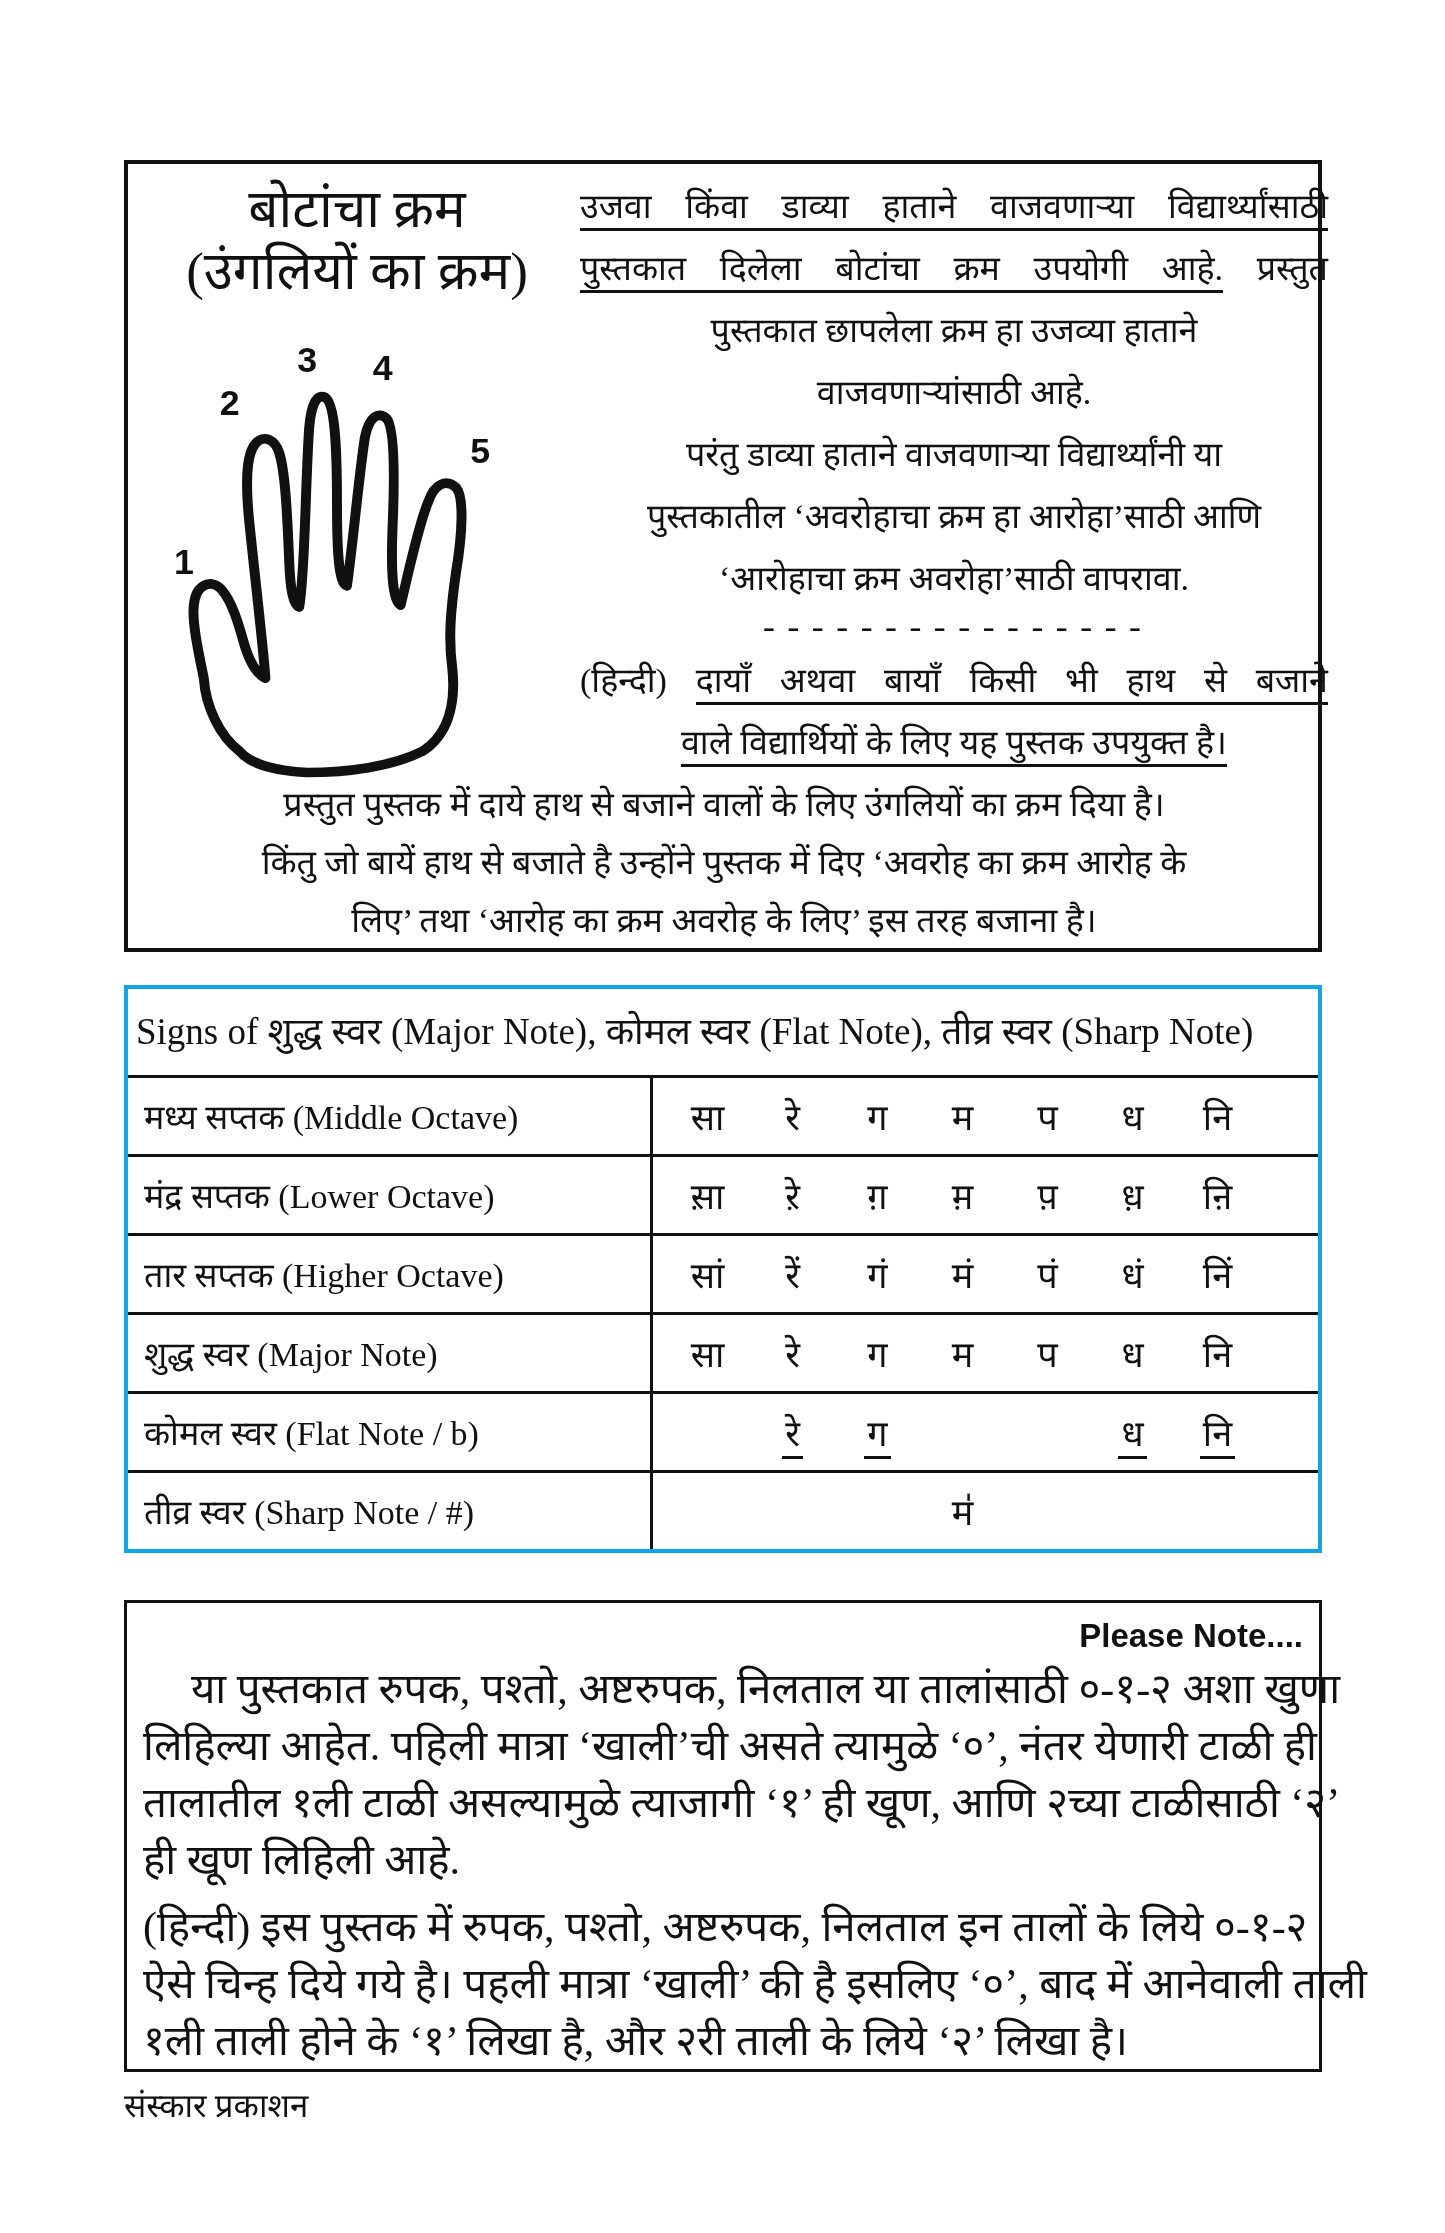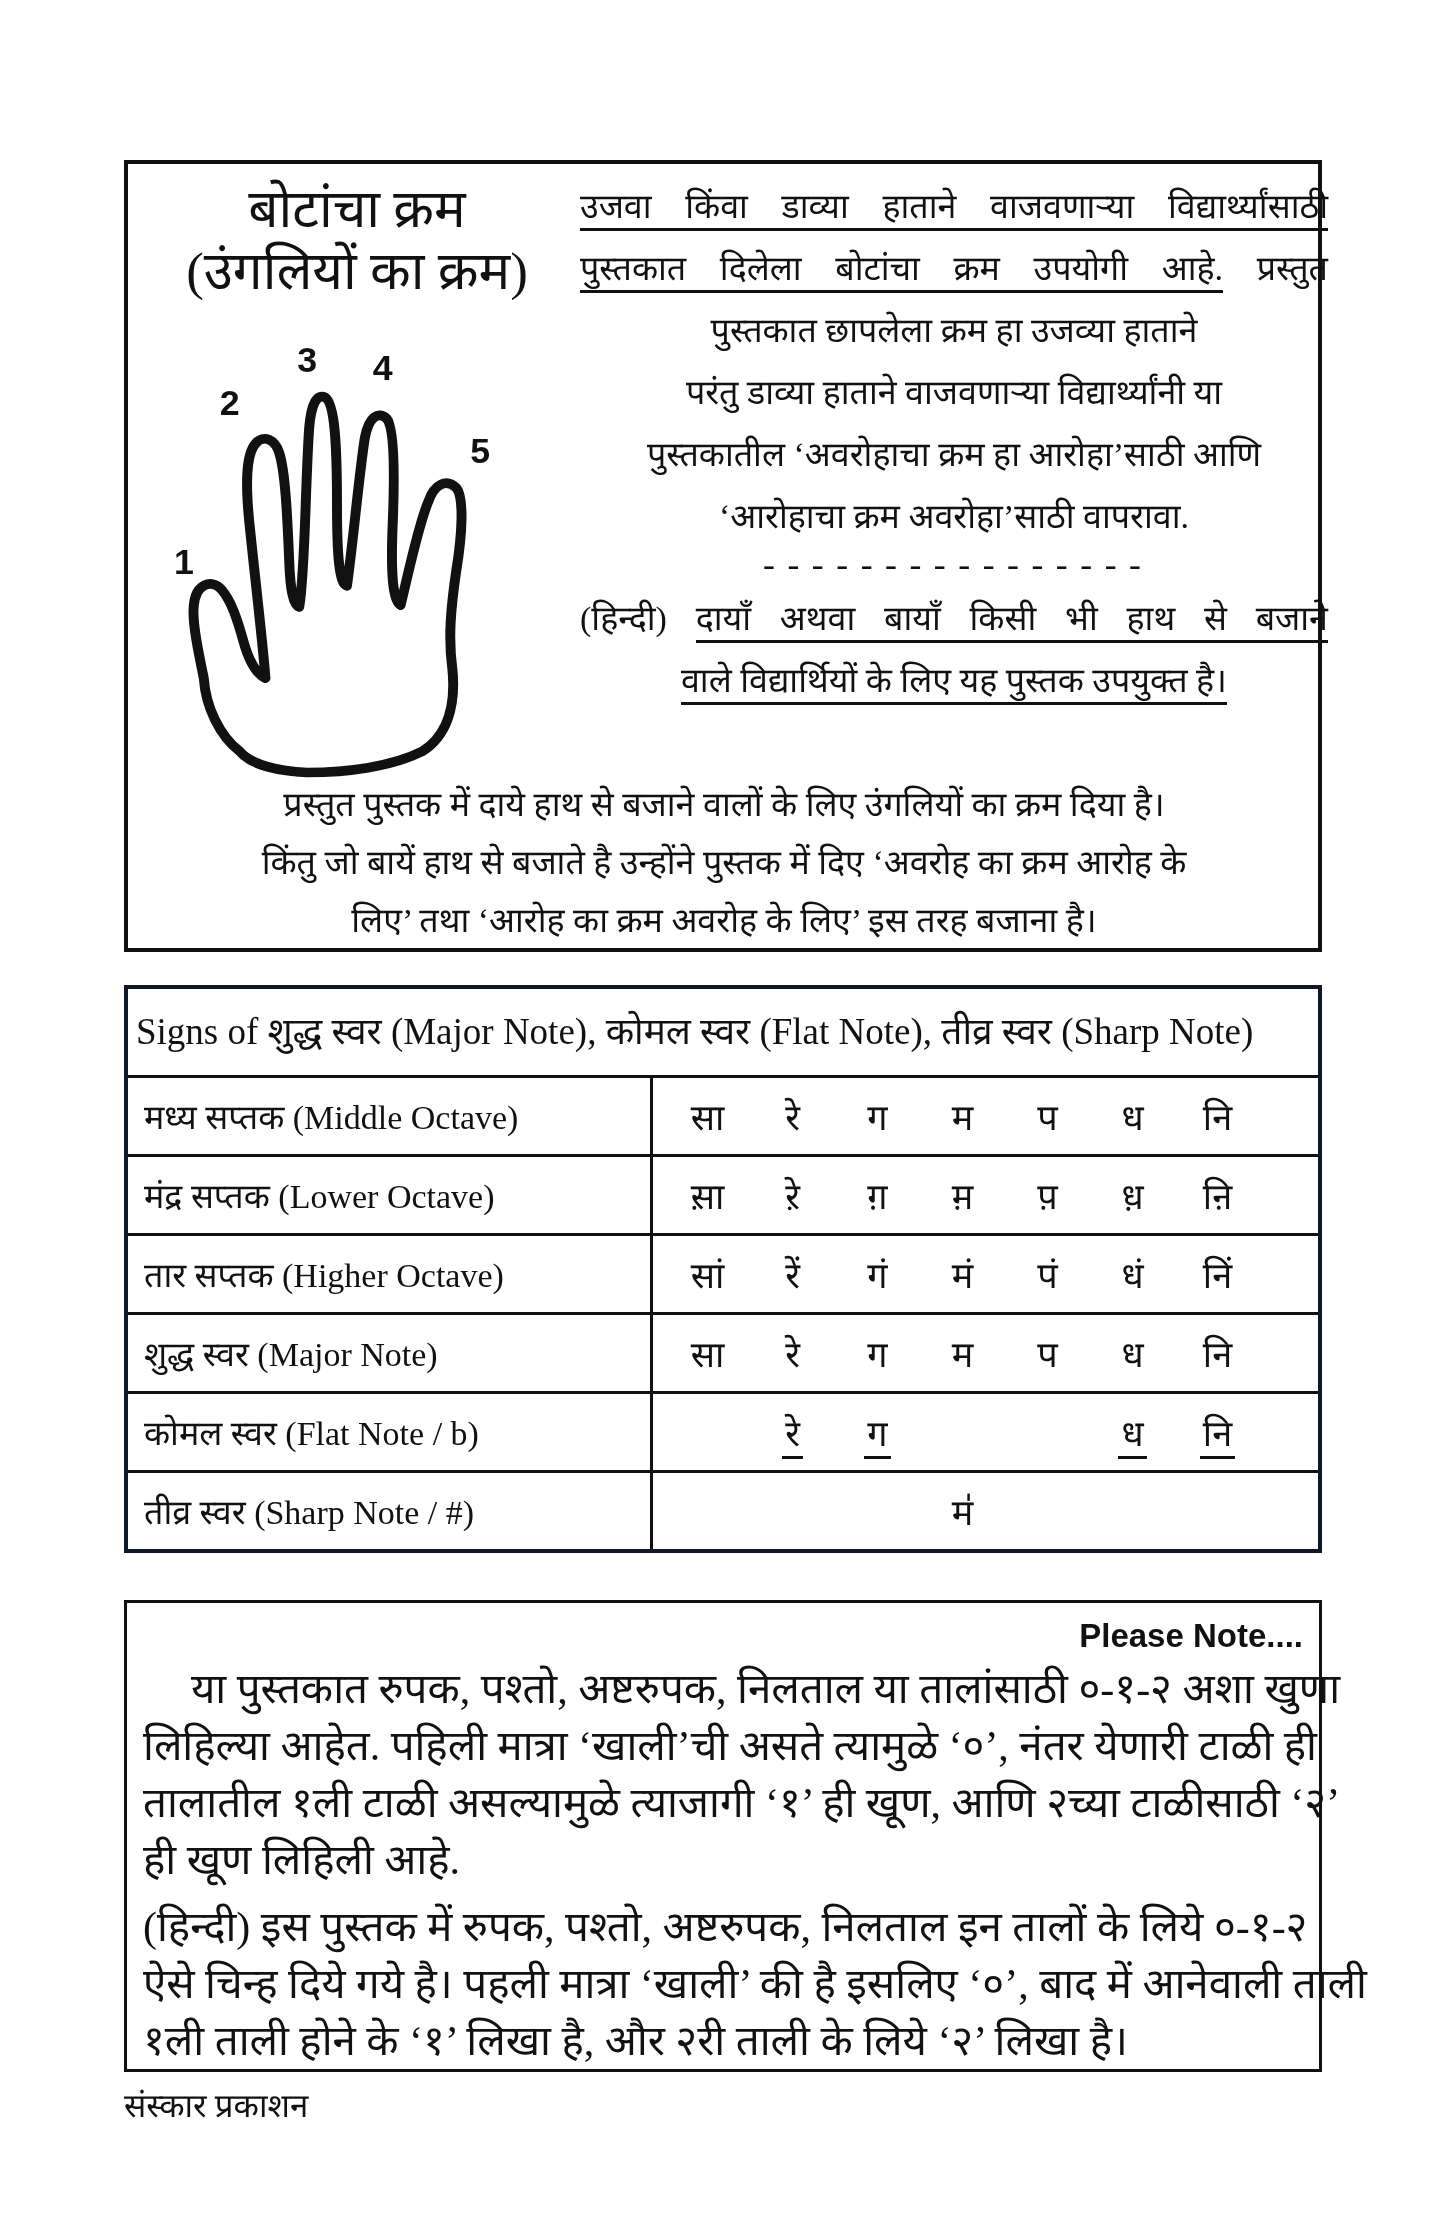--- a/index.html
+++ b/index.html
@@ -19,21 +19,21 @@
   .rcol{left:452px;top:12px;width:748px;font-size:34px;line-height:62px;}
   .rline{white-space:nowrap;}
   .just{text-align:justify;text-align-last:justify;}
   .cent{text-align:center;}
   .u{border-bottom:3px solid #111;padding-bottom:3px;}
   .dashline{text-align:center;line-height:40px;font-size:34px;
     letter-spacing:4px;font-family:"Liberation Mono","DejaVu Sans Mono",monospace;}
   .bpara{left:14px;top:612px;width:1164px;text-align:center;
     font-size:34px;line-height:58px;white-space:nowrap;}
   
-  .box2{left:124px;top:985px;width:1198px;border:4px solid #0f172a;}
+  .box2{left:124px;top:985px;width:1198px;border:4px solid #0ea5e9;}
   .tbl-header{height:86px;line-height:86px;border-bottom:3px solid #111;
     padding-left:8px;font-size:37px;white-space:nowrap;}
   .tbl-row{display:flex;height:76px;}
   .tbl-row + .tbl-row{border-top:3px solid #111;}
   .tbl-label{width:506px;border-right:3px solid #111;padding-left:16px;
     display:flex;align-items:center;font-size:34px;white-space:nowrap;}
   .tbl-swaras{flex:1;display:flex;align-items:center;padding:0 58px 0 12px;}
   .sw{flex:1;text-align:center;font-size:36px;}
   .sw .ul{border-bottom:3px solid #111;padding:0 3px 2px 3px;}
   
@@ -91,20 +91,21 @@
       <text x="130" y="42">3</text>
       <text x="206" y="50">4</text>
       <text x="304" y="136">5</text>
     </g>
   </svg>
 
   <div class="abs rcol">
     <div class="rline just"><span class="u">उजवा किंवा डाव्या हाताने वाजवणाऱ्या विद्यार्थ्यांसाठी</span></div>
     <div class="rline just"><span class="u">पुस्तकात दिलेला बोटांचा क्रम उपयोगी आहे.</span><span> प्रस्तुत</span></div>
     <div class="rline cent">पुस्तकात छापलेला क्रम हा उजव्या हाताने</div>
+    <div class="rline cent">वाजवणाऱ्यांसाठी आहे.</div>
     <div class="rline cent">परंतु डाव्या हाताने वाजवणाऱ्या विद्यार्थ्यांनी या</div>
     <div class="rline cent">पुस्तकातील ‘अवरोहाचा क्रम हा आरोहा’साठी आणि</div>
     <div class="rline cent">‘आरोहाचा क्रम अवरोहा’साठी वापरावा.</div>
     <div class="dashline">----------------</div>
     <div class="rline just"><span>(हिन्दी) </span><span class="u">दायाँ अथवा बायाँ किसी भी हाथ से बजाने</span></div>
     <div class="rline cent"><span class="u">वाले विद्यार्थियों के लिए यह पुस्तक उपयुक्त है।</span></div>
   </div>
 
   <div class="abs bpara">
     <div>प्रस्तुत पुस्तक में दाये हाथ से बजाने वालों के लिए उंगलियों का क्रम दिया है।</div>

